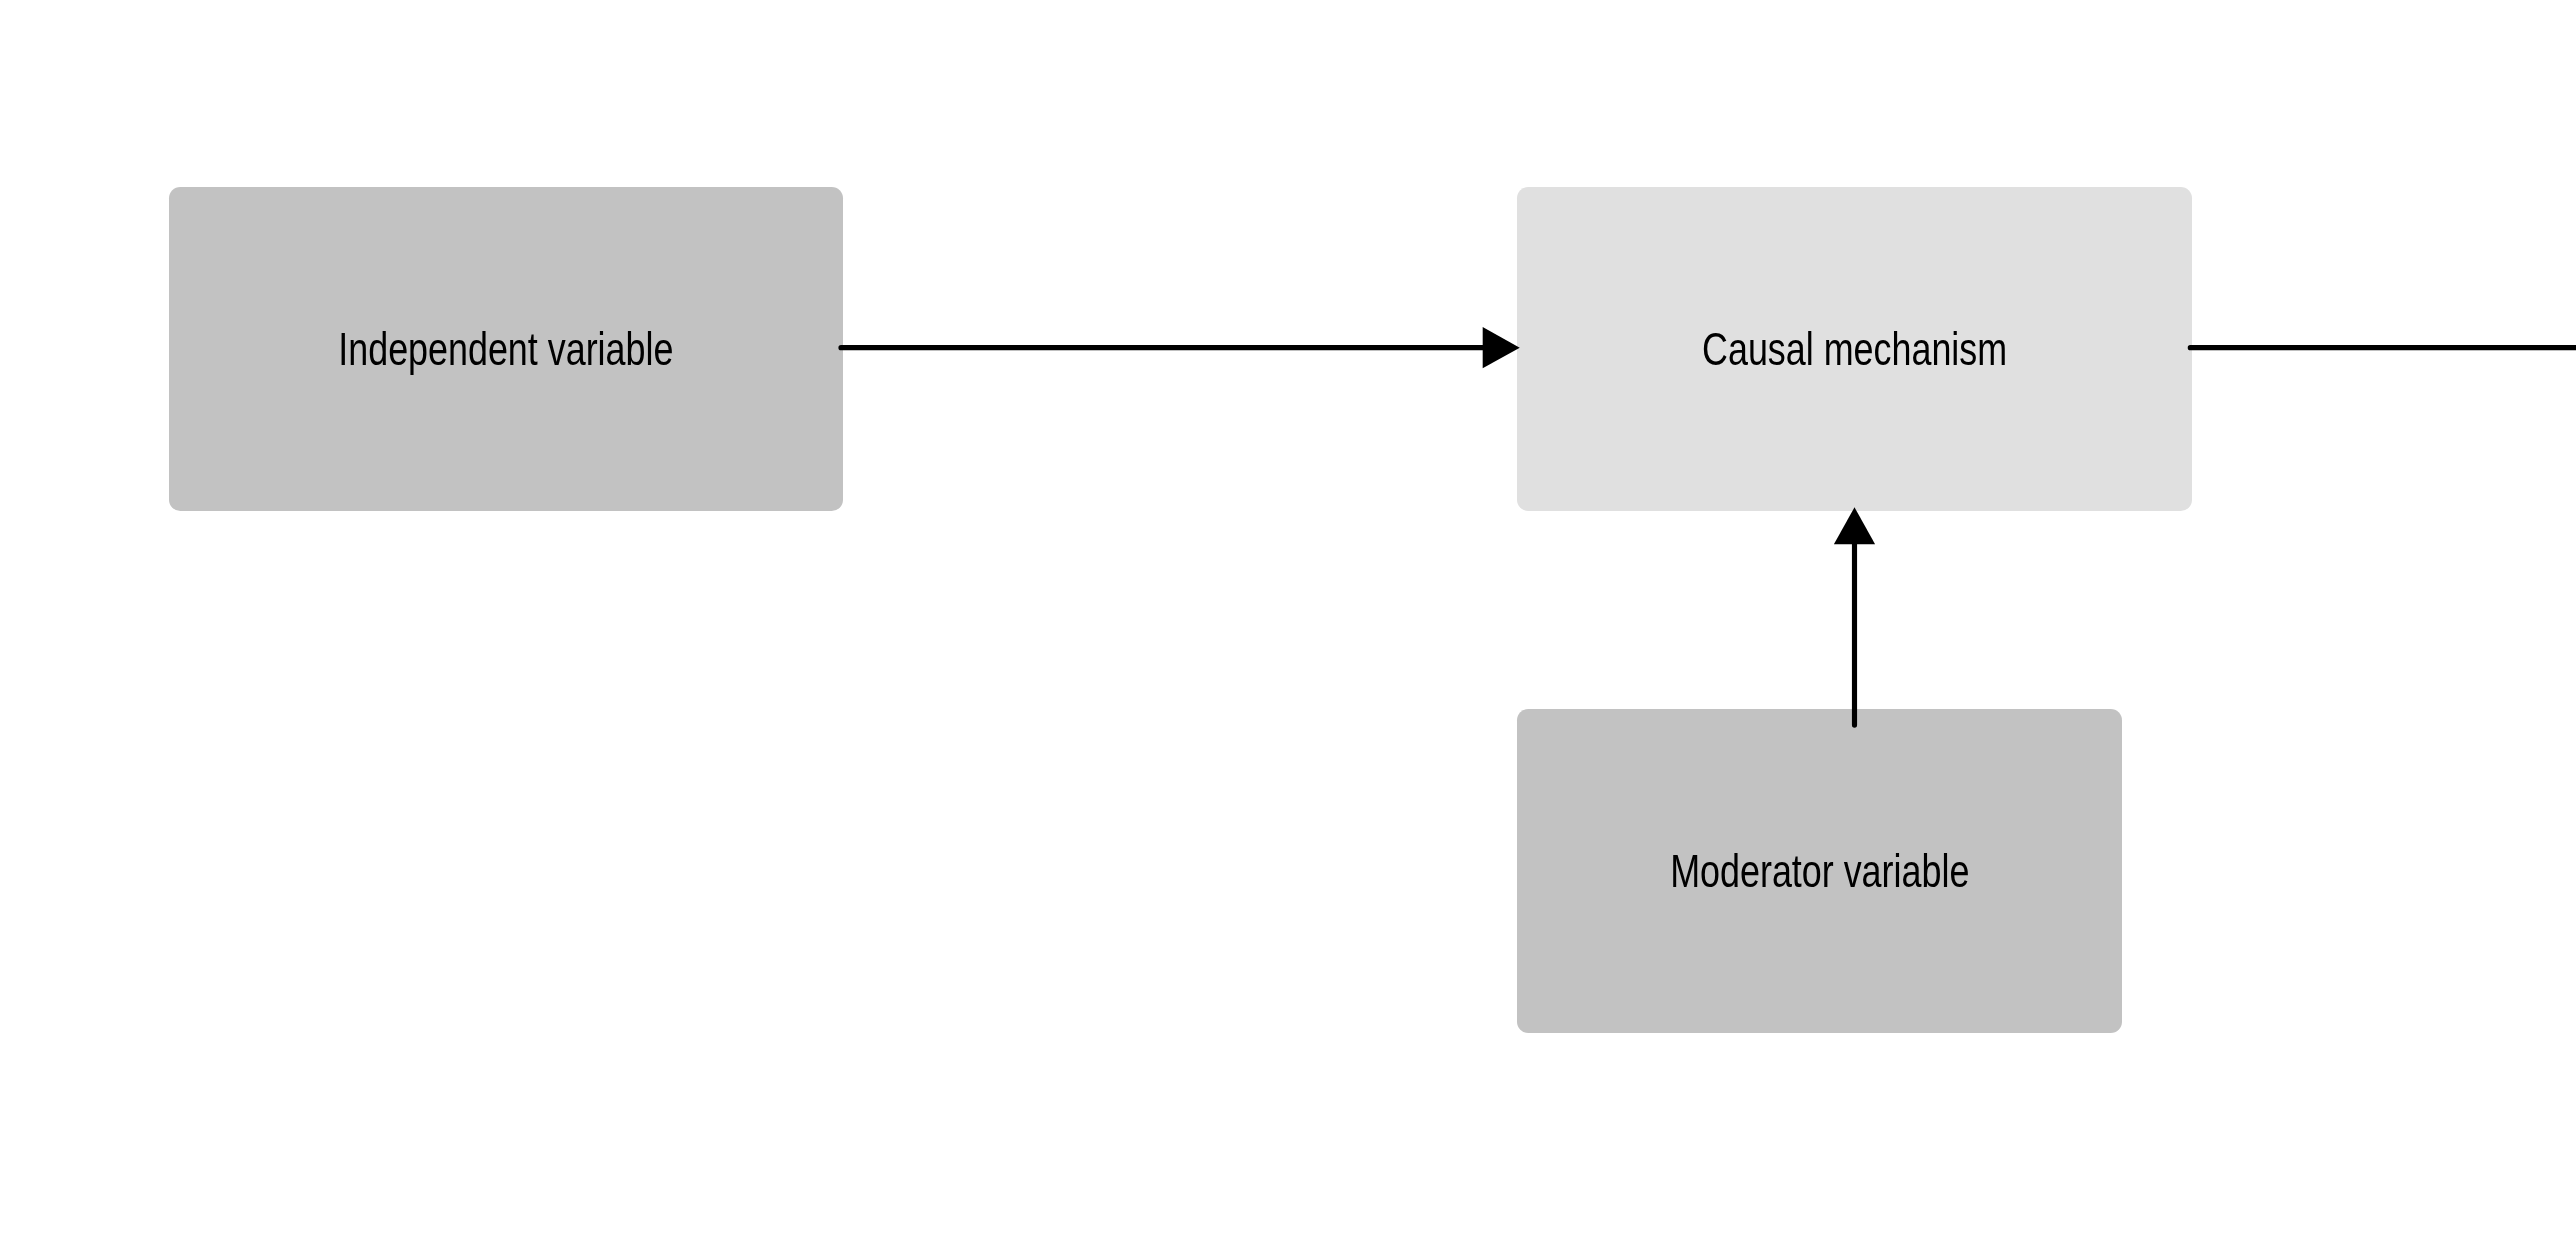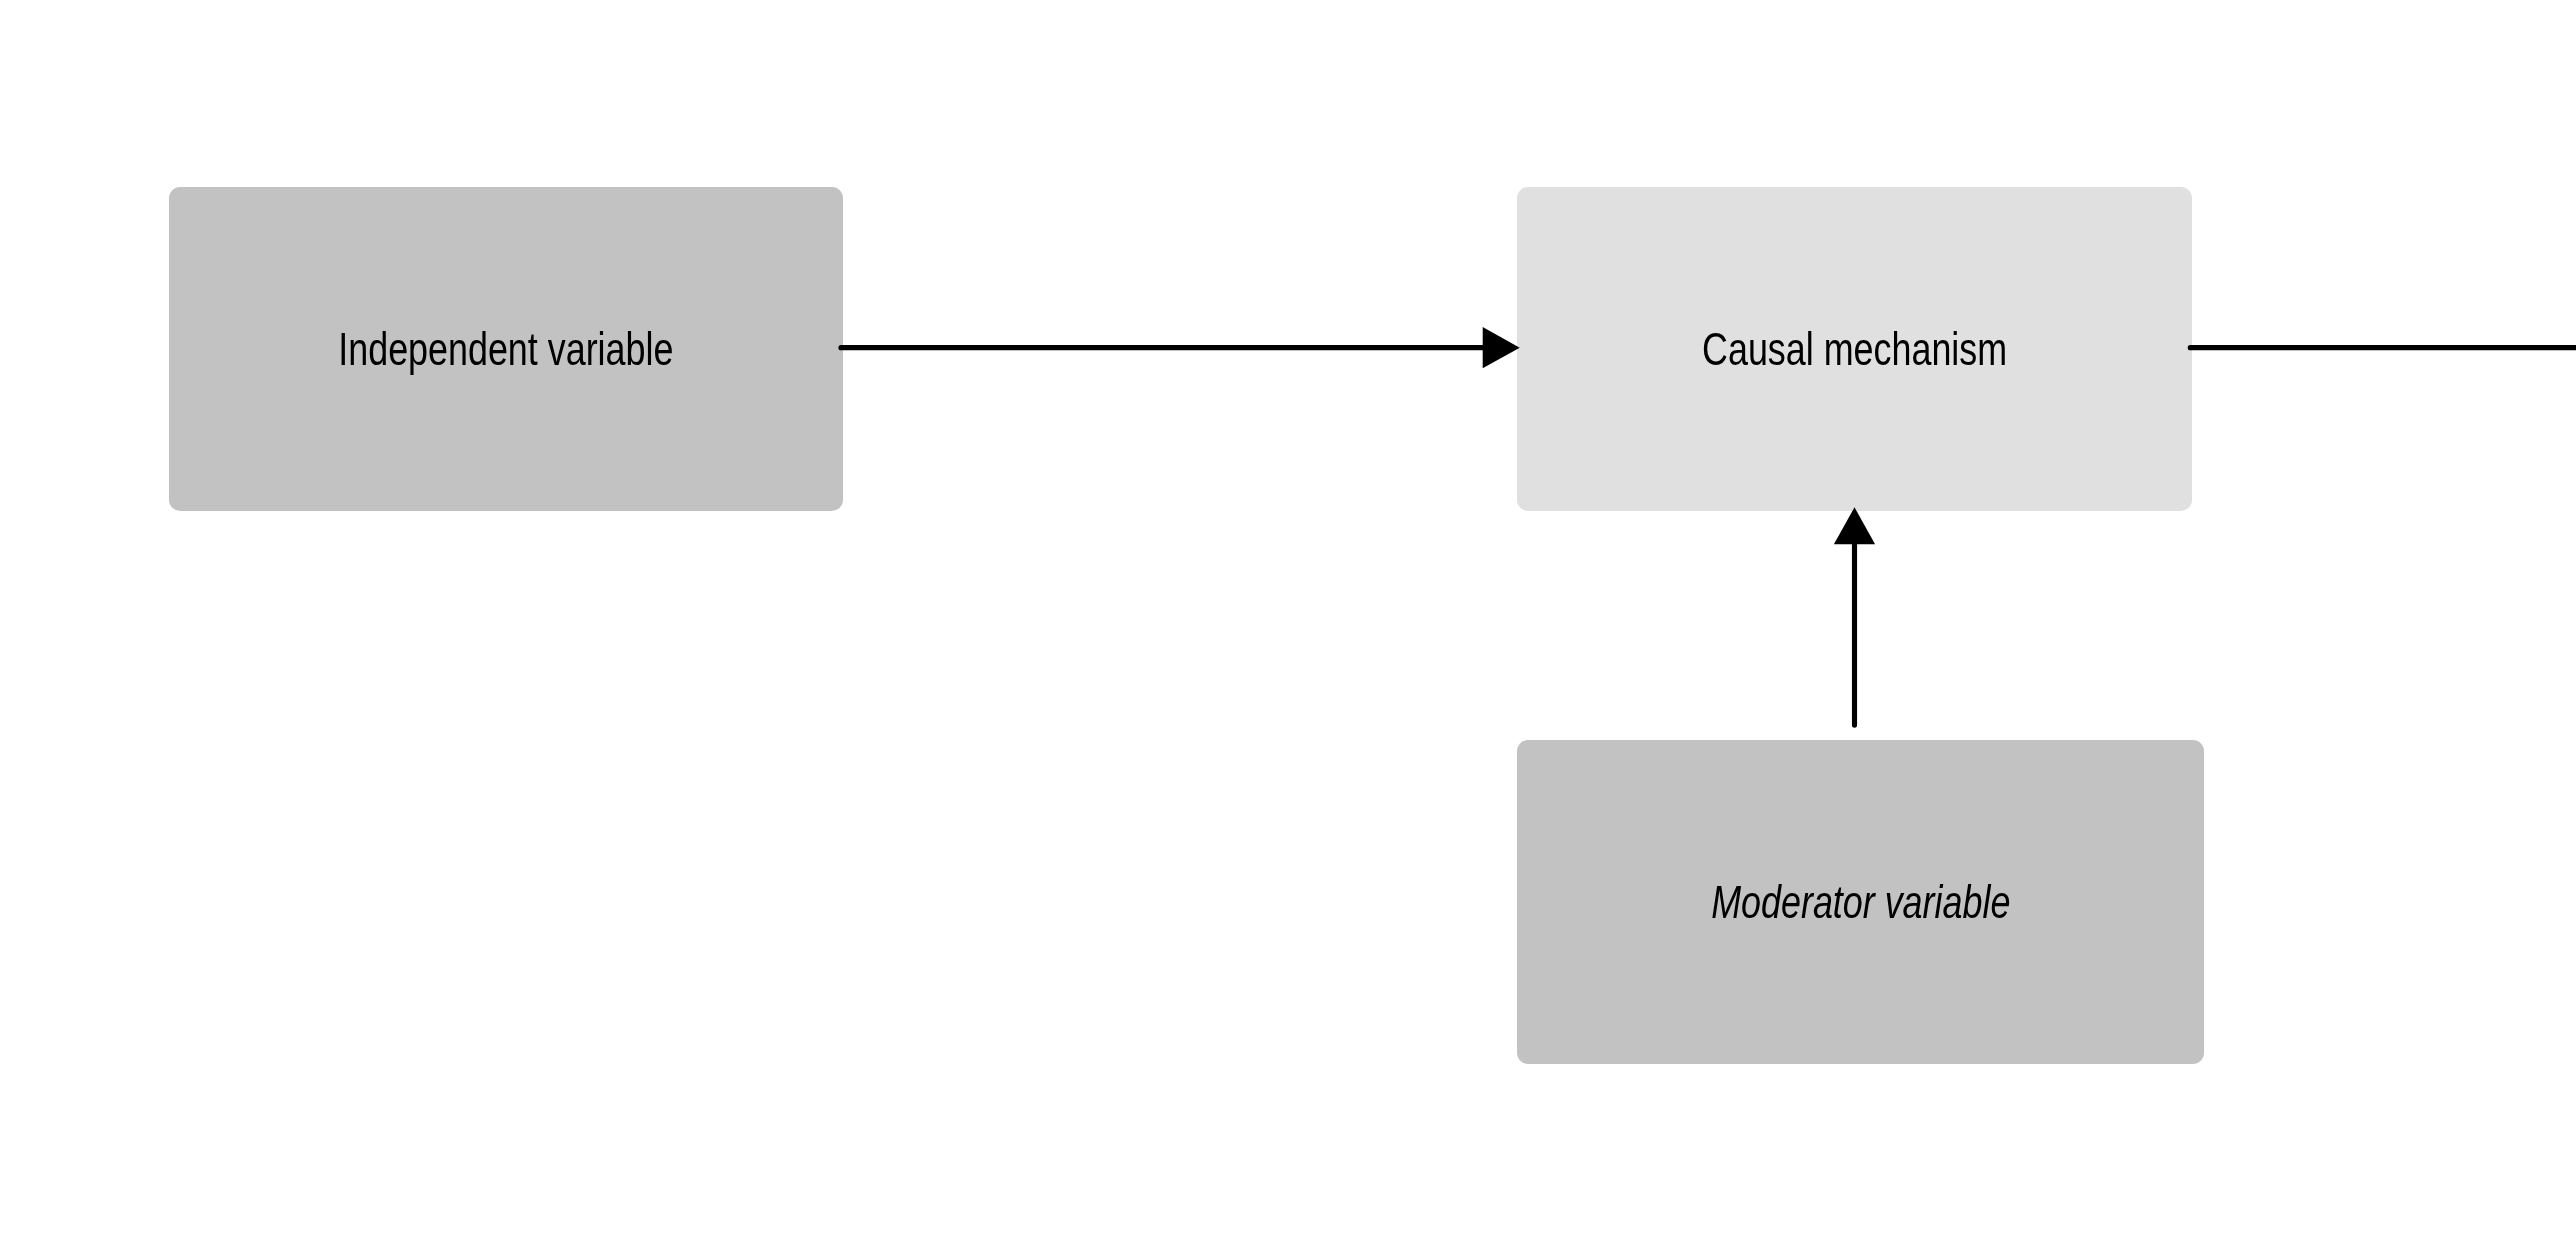--- a/index.html
+++ b/index.html
@@ -65,21 +65,21 @@
 <div id="diagram-canvas" style="width: 3709px; height: 1236px; background: rgb(255, 255, 255);">
 
   <div class="node" id="node-causal" style="background: rgb(224, 224, 224); left: 1517px; top: 187px; width: 675px; height: 324px;">
     <span class="node-label">Causal mechanism</span>
   </div>
 
   <div class="node" id="node-independent" style="background: rgb(194, 194, 194); left: 169px; top: 187px; width: 674px; height: 324px;">
     <span class="node-label">Independent variable</span>
   </div>
 
-  <div class="node" id="node-moderator" style="background: rgb(194, 194, 194); left: 1517px; top: 740px; width: 687px; height: 324px; font-style: italic;">
+  <div class="node" id="node-moderator" style="background: rgb(194, 194, 194); left: 1517px; top: 709px; width: 605px; height: 324px;">
     <span class="node-label">Moderator variable</span>
   </div>
 
   <svg id="connector-layer" viewBox="0 0 7200 2400" width="3709" height="1236">
 
     <g>
       <line x1="1632" y1="675" x2="2885" y2="675" stroke="#000000" stroke-width="10" stroke-linecap="round"></line>
       <polygon points="2878,635 2950,675 2878,715" fill="#000000"></polygon>
     </g>
 

